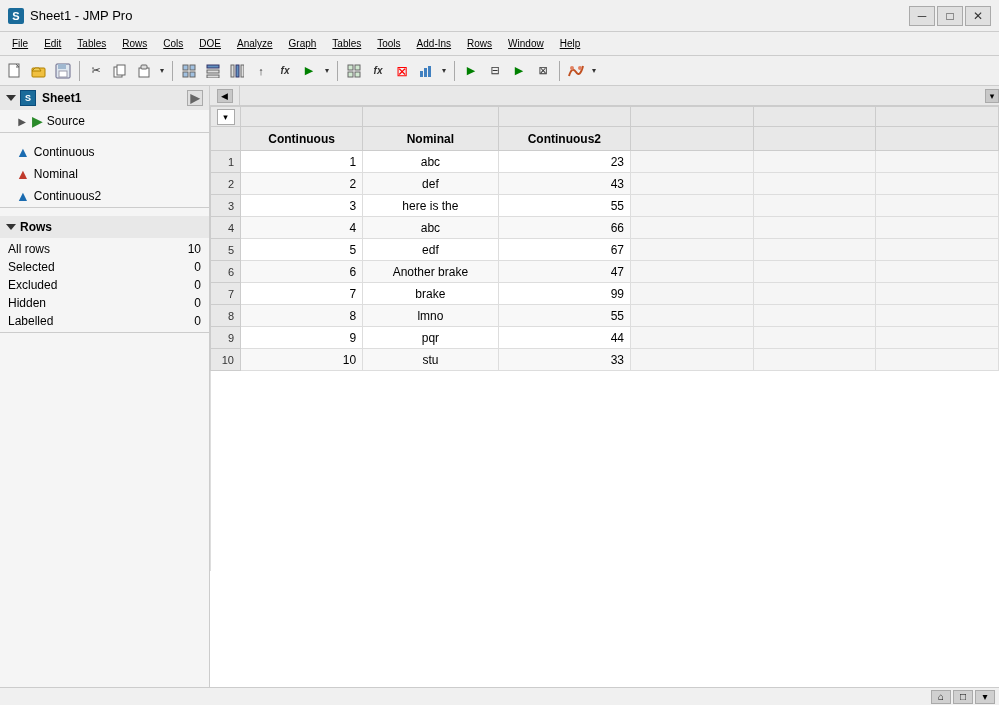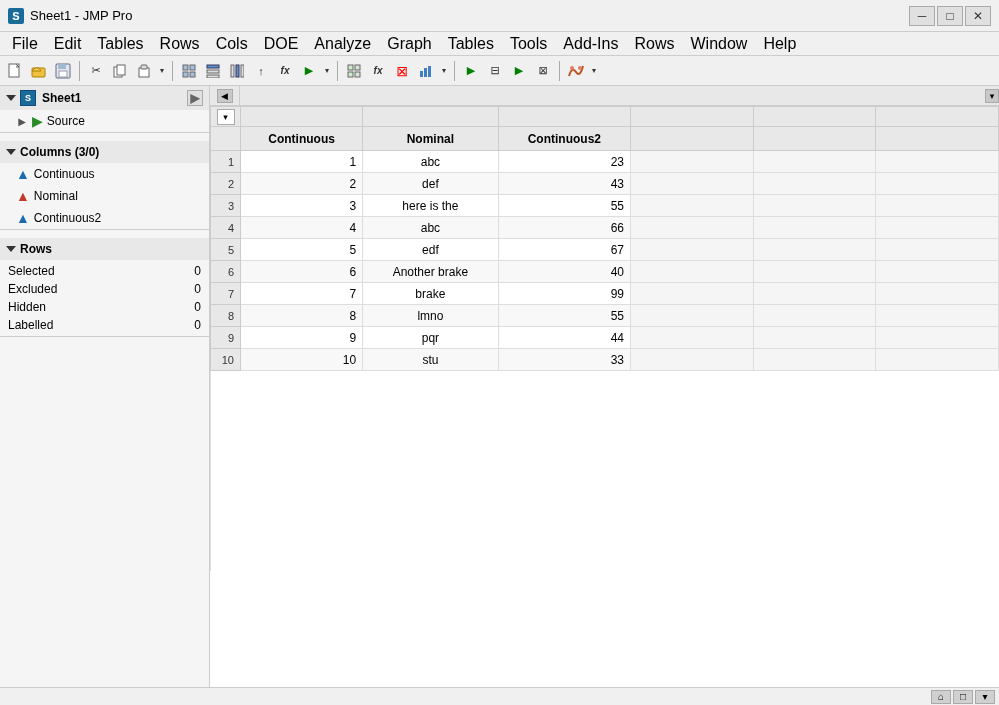--- a/index.html
+++ b/index.html
@@ -26,23 +26,24 @@
       background: #f0f0f0;
       height: 24px;
       display: flex;
       align-items: center;
       padding: 0 4px;
       border-bottom: 1px solid #ccc;
     }
     .menu-item {
       padding: 2px 8px;
       cursor: pointer;
-      font-size: 16px;
+      font-size: 10px;
       color: #000;
       border-radius: 2px;
+      text-decoration: underline;
     }
 
     
     .toolbar {
       background: #f0f0f0;
       height: 30px;
       display: flex;
       align-items: center;
       padding: 0 4px;
       border-bottom: 1px solid #ccc;
@@ -375,24 +376,20 @@
       <div class="sidebar-item">
         <span class="expand-arrow">▶</span>
         <span style="color:#2a8a2a; font-size:14px;">▶</span>
         <span>Source</span>
       </div>
     </div>
 
     <div style="height: 8px;"></div>
 
     <div class="sidebar-section">
-      <div class="sidebar-header">
-        <span class="triangle-down"></span>
-        <span>Columns (3/0)</span>
-      </div>
       <div class="sidebar-item">
         <span class="col-icon-blue">▲</span>
         <span>Continuous</span>
       </div>
       <div class="sidebar-item">
         <span class="col-icon-red">▲</span>
         <span>Nominal</span>
       </div>
       <div class="sidebar-item">
         <span class="col-icon-blue">▲</span>
@@ -401,20 +398,24 @@
     </div>
 
     <div style="height: 8px;"></div>
 
     <div class="sidebar-section">
       <div class="sidebar-header">
         <span class="triangle-down"></span>
         <span>Rows</span>
       </div>
       <div class="rows-section">
+        <div class="rows-row">
+          <span>All rows</span>
+          <span>10</span>
+        </div>
         <div class="rows-row">
           <span>Selected</span>
           <span>0</span>
         </div>
         <div class="rows-row">
           <span>Excluded</span>
           <span>0</span>
         </div>
         <div class="rows-row">
           <span>Hidden</span>
@@ -512,21 +513,21 @@
               <td class="text-val">edf</td>
               <td class="num-val">67</td>
               <td class="empty-col"></td>
               <td class="empty-col"></td>
               <td class="empty-col"></td>
             </tr>
             <tr>
               <td class="row-num">6</td>
               <td class="num-val">6</td>
               <td class="text-val">Another brake</td>
-              <td class="num-val">40</td>
+              <td class="num-val">47</td>
               <td class="empty-col"></td>
               <td class="empty-col"></td>
               <td class="empty-col"></td>
             </tr>
             <tr>
               <td class="row-num">7</td>
               <td class="num-val">7</td>
               <td class="text-val">brake</td>
               <td class="num-val">99</td>
               <td class="empty-col"></td>

